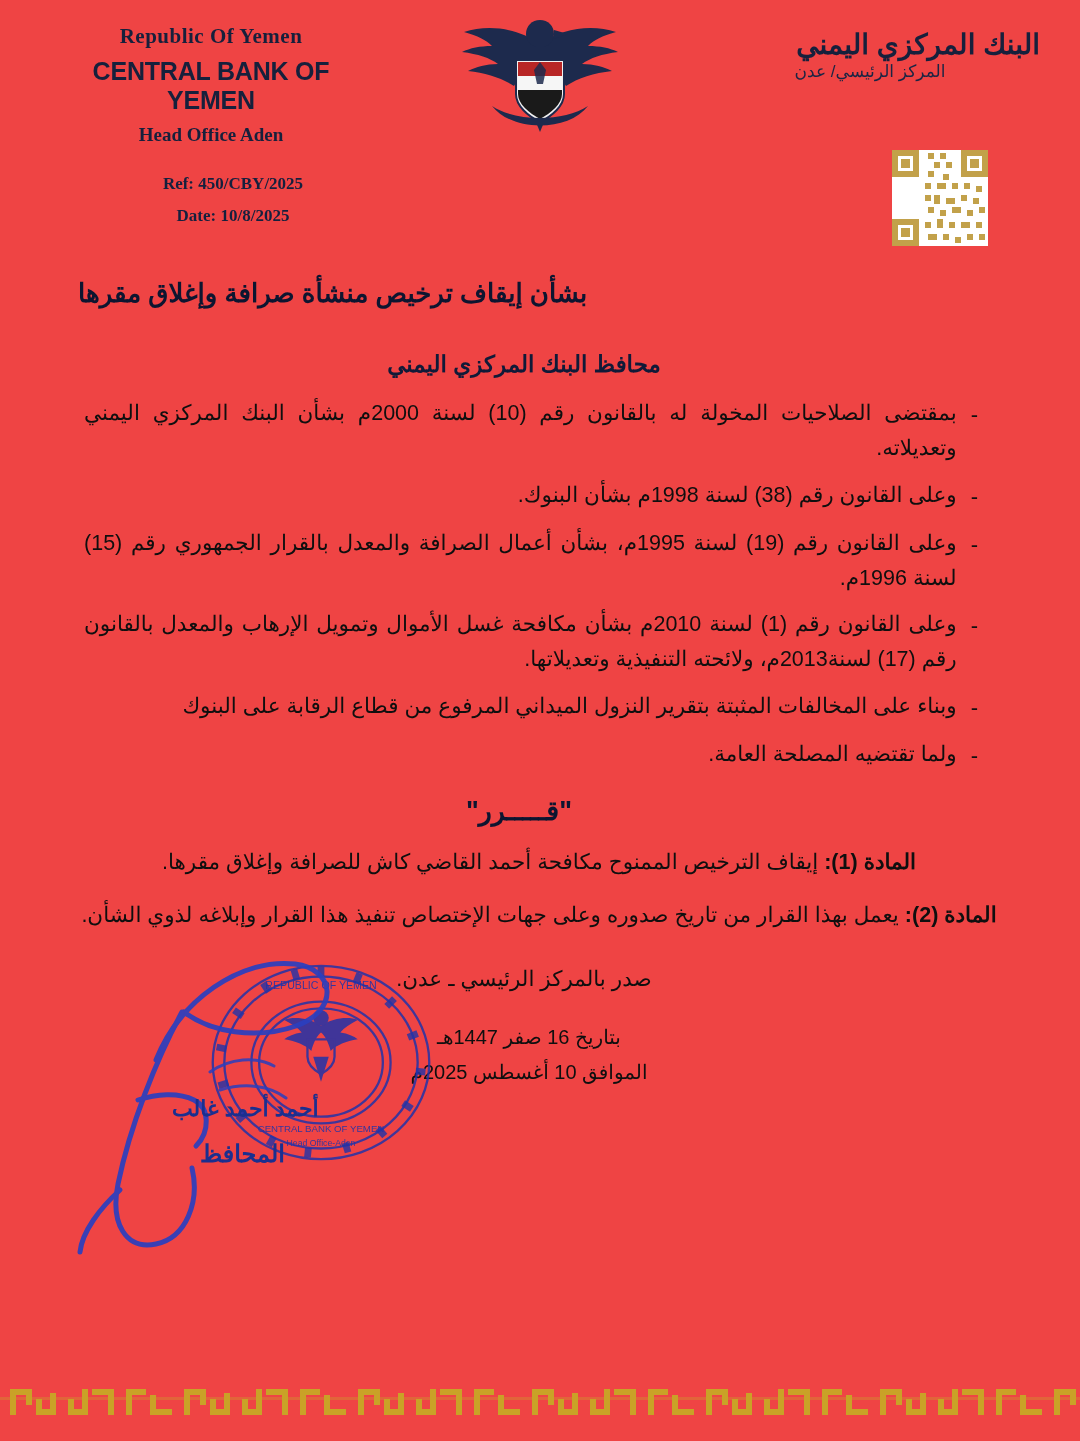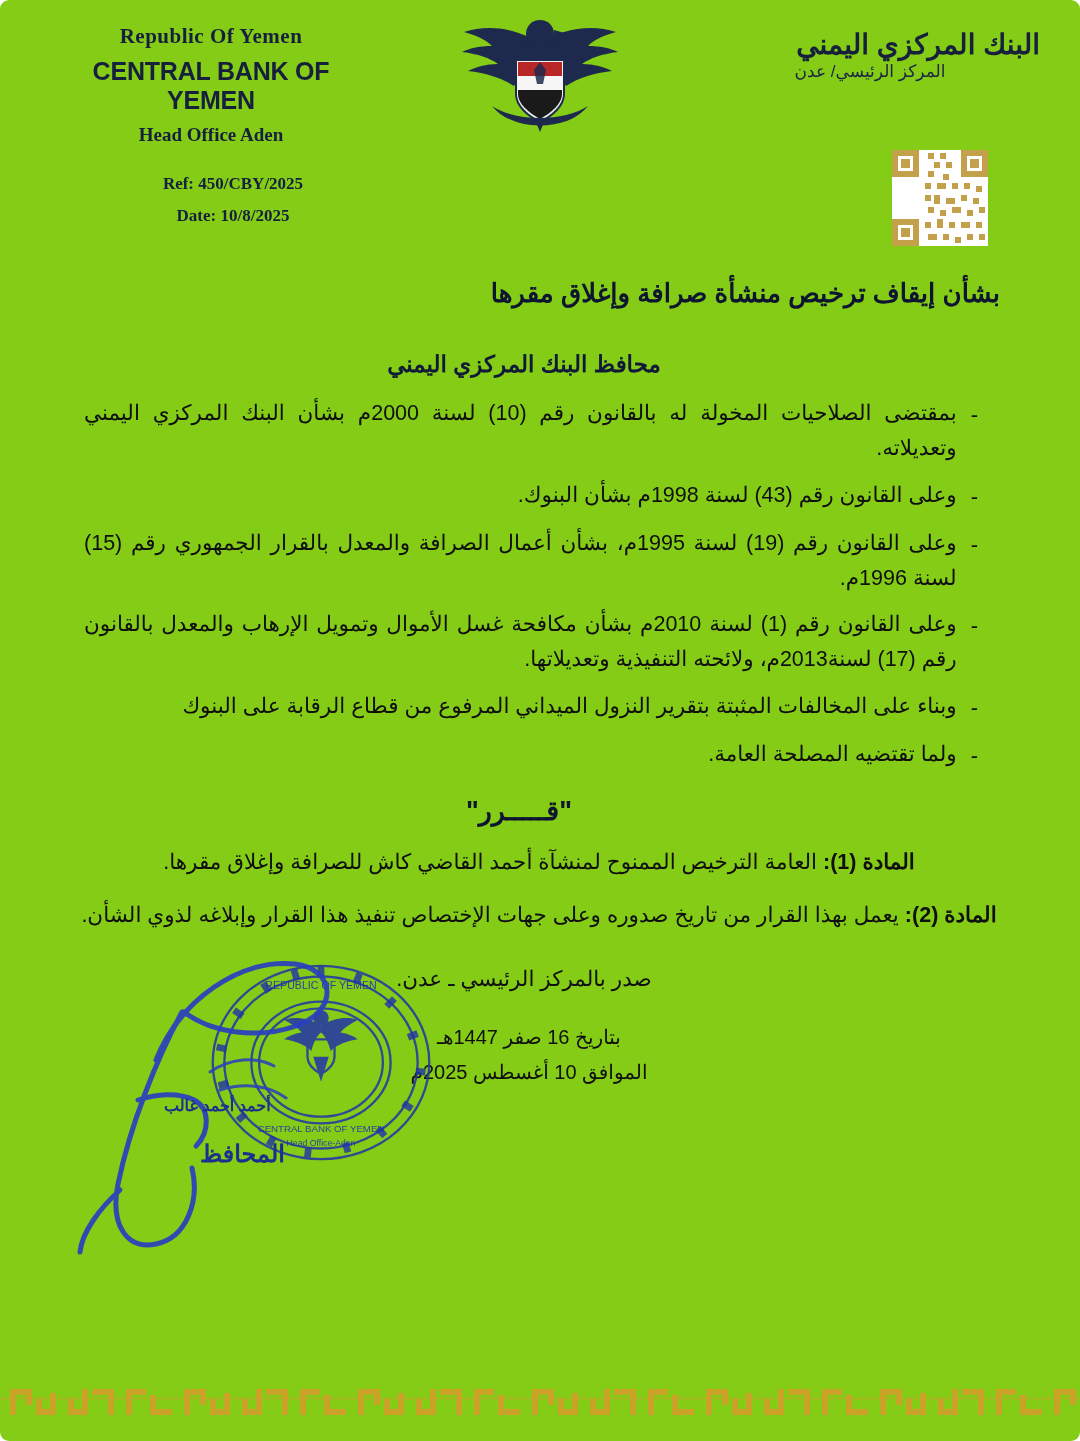--- a/index.html
+++ b/index.html
@@ -13,22 +13,21 @@
     font-family: "Liberation Sans", sans-serif;
     color: #111111;
     overflow: hidden;
     position: relative;
   }
 
   .page {
     position: relative;
     width: 1080px;
     height: 1441px;
-    background: #84cc16;
-    border-radius: 9px;
+    background: #ef4444;
   }
 
   
   .header {
     position: relative;
     height: 250px;
   }
 
   .header-left {
     position: absolute;
@@ -125,21 +124,21 @@
 
   .title-1 {
     text-align: center;
     font-family: "Liberation Sans", sans-serif;
     font-weight: bold;
     font-size: 27px;
     color: #0d1530;
     margin-top: 28px;
   }
   .title-2 {
-    text-align: right;
+    text-align: left;
     font-family: "Liberation Sans", sans-serif;
     font-weight: bold;
     font-size: 26px;
     color: #0d1530;
     margin-top: 18px;
   }
 
   .addressee {
     text-align: center;
     font-family: "Liberation Sans", sans-serif;
@@ -230,25 +229,25 @@
   }
   .sig-scribble {
     position: absolute;
     left: 0px;
     top: 10px;
     width: 360px;
     height: 330px;
   }
   .sig-name {
     position: absolute;
-    left: 104px;
+    left: 112px;
     top: 166px;
     font-family: "Liberation Sans", sans-serif;
     font-weight: bold;
-    font-size: 16px;
+    font-size: 22px;
     color: #1b2f8f;
     direction: rtl;
     letter-spacing: 1px;
   }
   .sig-role {
     position: absolute;
     left: 140px;
     top: 210px;
     font-family: "Liberation Sans", sans-serif;
     font-weight: bold;
@@ -371,21 +370,21 @@
 
     <div class="addressee">محافظ البنك المركزي اليمني</div>
 
     <div class="clauses">
       <div class="clause">
         <span class="dash">-</span>
         <span class="clause-text">بمقتضى الصلاحيات المخولة له بالقانون رقم (10) لسنة 2000م بشأن البنك المركزي اليمني وتعديلاته.</span>
       </div>
       <div class="clause short">
         <span class="dash">-</span>
-        <span class="clause-text">وعلى القانون رقم (43) لسنة 1998م بشأن البنوك.</span>
+        <span class="clause-text">وعلى القانون رقم (38) لسنة 1998م بشأن البنوك.</span>
       </div>
       <div class="clause">
         <span class="dash">-</span>
         <span class="clause-text">وعلى القانون رقم (19) لسنة 1995م، بشأن أعمال الصرافة والمعدل بالقرار الجمهوري رقم (15) لسنة 1996م.</span>
       </div>
       <div class="clause">
         <span class="dash">-</span>
         <span class="clause-text">وعلى القانون رقم (1) لسنة 2010م بشأن مكافحة غسل الأموال وتمويل الإرهاب والمعدل بالقانون رقم (17) لسنة2013م، ولائحته التنفيذية وتعديلاتها.</span>
       </div>
       <div class="clause short">
@@ -394,21 +393,21 @@
       </div>
       <div class="clause short">
         <span class="dash">-</span>
         <span class="clause-text">ولما تقتضيه المصلحة العامة.</span>
       </div>
     </div>
 
     <div class="decided">"قـــــرر"</div>
 
     <div class="article">
-      <b>المادة (1):</b><span> العامة الترخيص الممنوح لمنشآة أحمد القاضي كاش للصرافة وإغلاق مقرها.</span>
+      <b>المادة (1):</b><span> إيقاف الترخيص الممنوح مكافحة أحمد القاضي كاش للصرافة وإغلاق مقرها.</span>
     </div>
 
     <div class="article">
       <b>المادة (2):</b><span> يعمل بهذا القرار من تاريخ صدوره وعلى جهات الإختصاص تنفيذ هذا القرار وإبلاغه لذوي الشأن.</span>
     </div>
 
     <div class="issued">صدر بالمركز الرئيسي ـ عدن.</div>
 
     <div class="dates">
       <div>بتاريخ 16 صفر 1447هـ</div>

